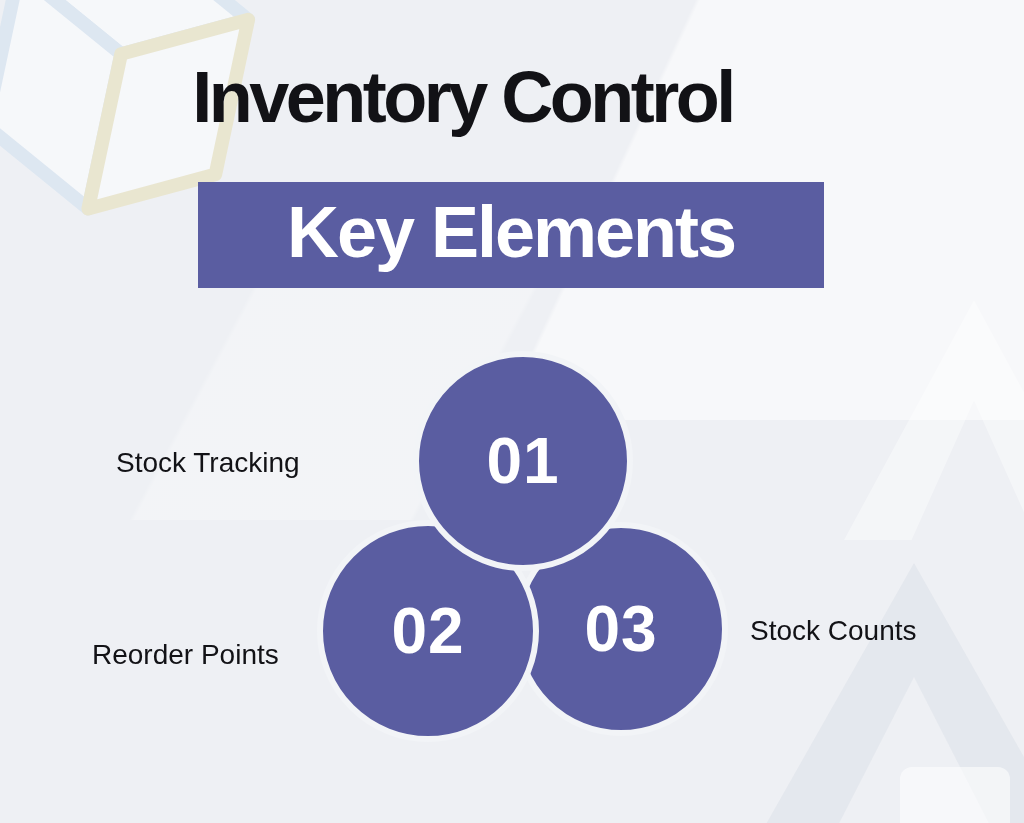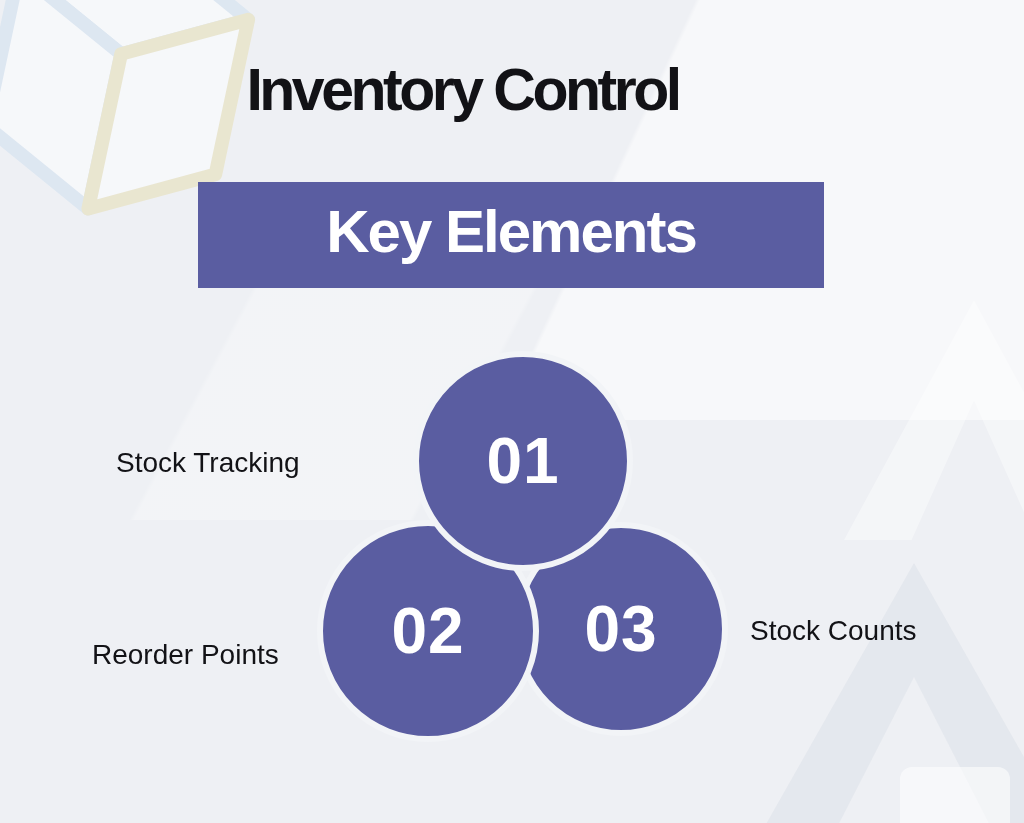--- a/index.html
+++ b/index.html
@@ -30,29 +30,29 @@
   }
   .deco-card-br{
     right:14px;bottom:-18px;width:110px;height:74px;border-radius:12px;
     background:rgba(255,255,255,.55);
   }
   .deco-cube{left:-34px;top:-72px;width:300px;height:300px;opacity:.8;transform:rotate(12deg);}
   
   .title{
     position:absolute;left:0;top:58px;width:925px;margin:0;
     text-align:center;color:var(--text,#121216);
-    font-size:59px;font-weight:700;letter-spacing:-3.5px;line-height:1.1;
+    font-size:72px;font-weight:700;letter-spacing:-3.5px;line-height:1.1;
   }
   .banner{
     position:absolute;left:198px;top:182px;width:626px;height:106px;
     background:var(--accent,#5a5da1);
     display:flex;align-items:center;justify-content:center;
   }
   .banner-text{
-    color:#fff;font-size:60px;font-weight:700;letter-spacing:-2px;line-height:1;
+    color:#fff;font-size:72px;font-weight:700;letter-spacing:-2px;line-height:1;
     padding-bottom:6px;
   }
   
   .circle{
     position:absolute;border-radius:50%;
     background:var(--accent,#5a5da1);
     border:6px solid var(--separator,#f2f4f7);
     box-sizing:border-box;
     display:flex;align-items:center;justify-content:center;
   }

